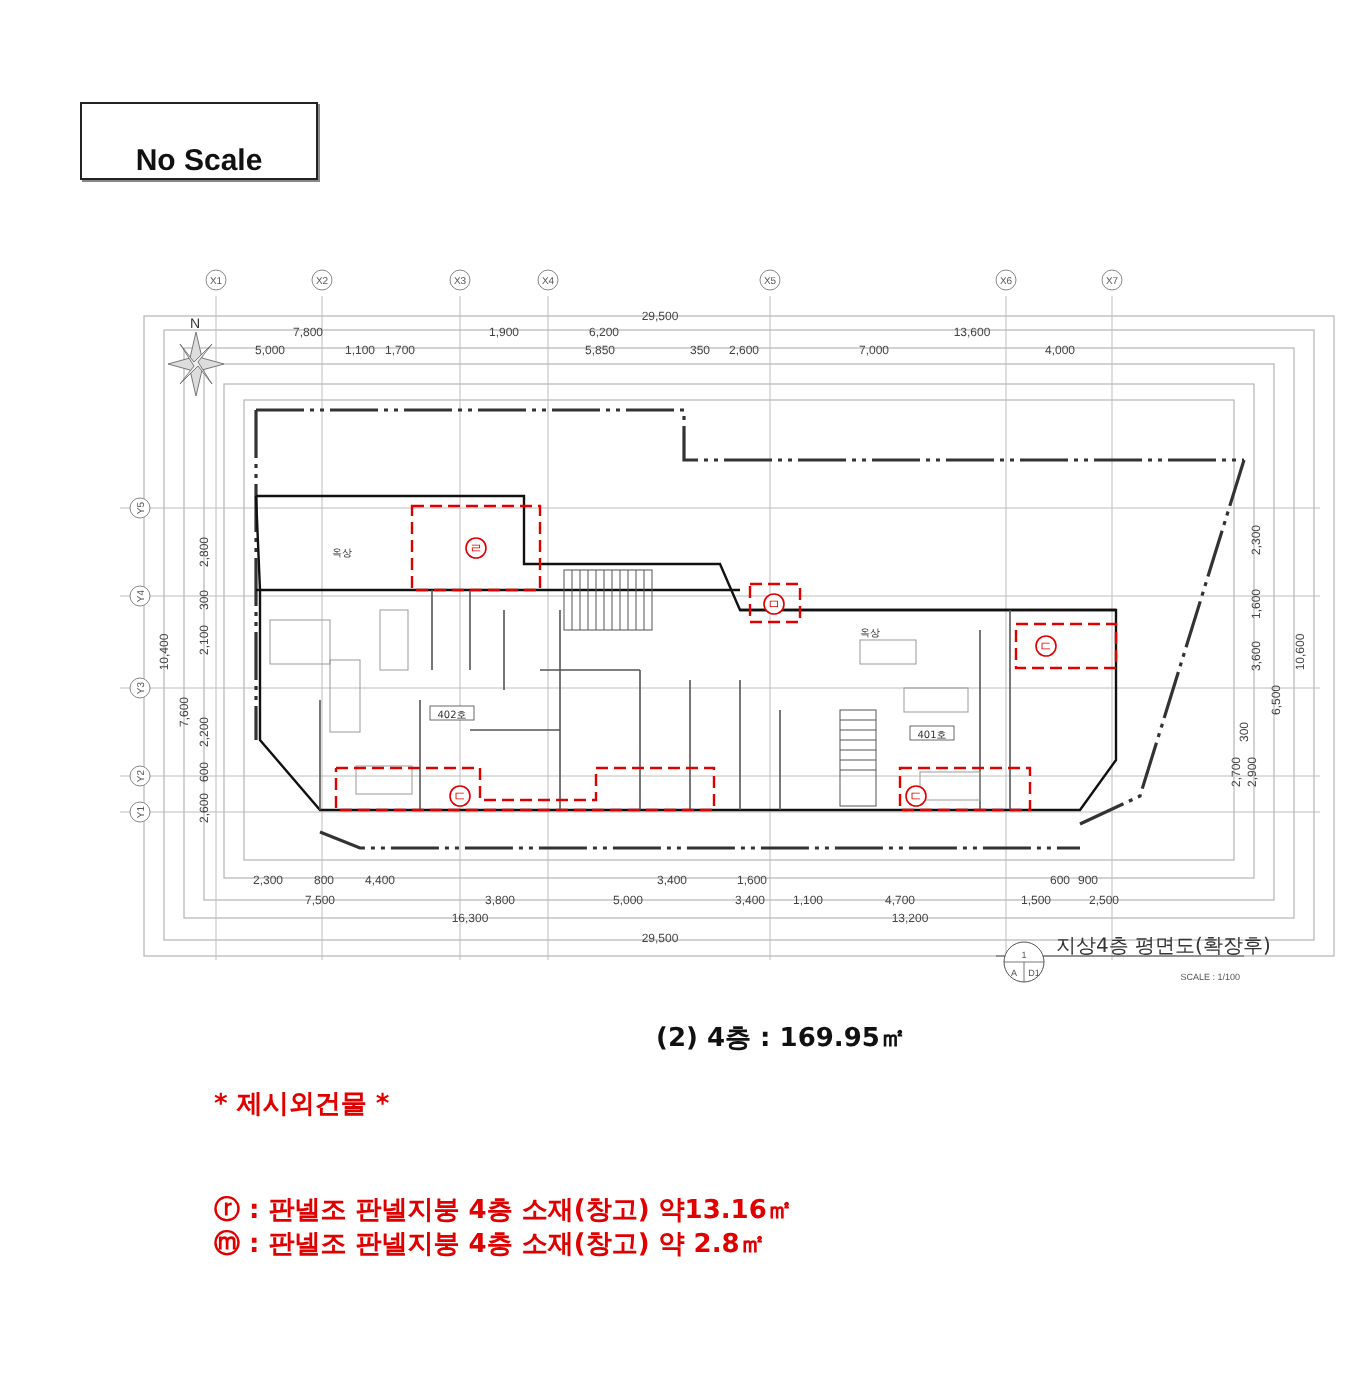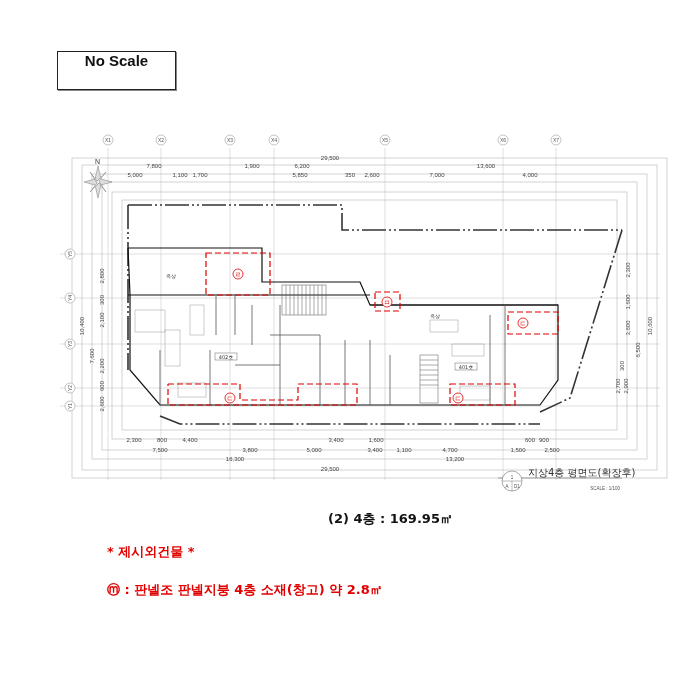--- a/index.html
+++ b/index.html
@@ -1,22 +1,22 @@
 <!DOCTYPE html>
 <html><head>
 <meta charset="utf-8">
 <style>
   html,body{margin:0;padding:0;background:#ffffff;}
   body{width:685px;height:700px;position:relative;overflow:hidden;font-family:"DejaVu Sans","Liberation Sans",sans-serif;}
-  .noscale{position:absolute;left:57px;top:51px;width:117px;height:37px;border:1px solid #222;box-shadow:1px 1px 0 #888;display:flex;align-items:flex-start;justify-content:center;font-family:"Liberation Sans",sans-serif;font-weight:bold;font-size:15px;color:#111;}
+  .noscale{position:absolute;left:40px;top:51px;width:117px;height:37px;border:1px solid #222;box-shadow:1px 1px 0 #888;display:flex;align-items:flex-end;justify-content:center;font-family:"Liberation Sans",sans-serif;font-weight:bold;font-size:15px;color:#111;}
   .plan{position:absolute;left:30px;top:130px;width:650px;height:380px;}
   .plan svg{width:650px;height:380px;display:block;}
   .caption{position:absolute;left:0;width:685px;top:510px;text-align:center;font-family:"DejaVu Sans",sans-serif;font-weight:bold;font-size:13px;color:#111;margin-left:48px;}
   .notes{position:absolute;left:107px;top:543px;font-family:"DejaVu Sans",sans-serif;font-weight:bold;color:#e00000;font-size:13px;}
-  .notes .title{margin-bottom:20px;}
+  .notes .title{margin-bottom:36px;}
   .notes .line{line-height:17px;white-space:nowrap;}
   .dim{font-family:"Liberation Sans",sans-serif;font-size:6px;fill:#444;}
   .grid-lbl{font-family:"Liberation Sans",sans-serif;font-size:5px;fill:#555;}
   .room-lbl{font-family:"DejaVu Sans",sans-serif;font-size:5px;fill:#333;}
   .mark{font-family:"DejaVu Sans",sans-serif;font-size:7px;fill:#e00000;}
   .ttl{font-family:"DejaVu Sans",sans-serif;font-size:10px;fill:#333;}
   .scale{font-family:"Liberation Sans",sans-serif;font-size:4.5px;fill:#555;}
 </style>
 </head>
 <body>
@@ -284,14 +284,15 @@
     <text class="ttl" x="498" y="346">지상4층 평면도(확장후)</text>
     <text class="scale" x="590" y="360" text-anchor="end">SCALE : 1/100</text>
   </g>
 </svg>
 </div>
 
 <div class="caption">(2) 4층 : 169.95㎡</div>
 
 <div class="notes">
   <div class="title">* 제시외건물 *</div>
+  <div class="line">ⓡ : 판넬조 판넬지붕 4층 소재(창고) 약13.16㎡</div>
   <div class="line">ⓜ : 판넬조 판넬지붕 4층 소재(창고) 약 2.8㎡</div>
 </div>
 
 </body></html>

